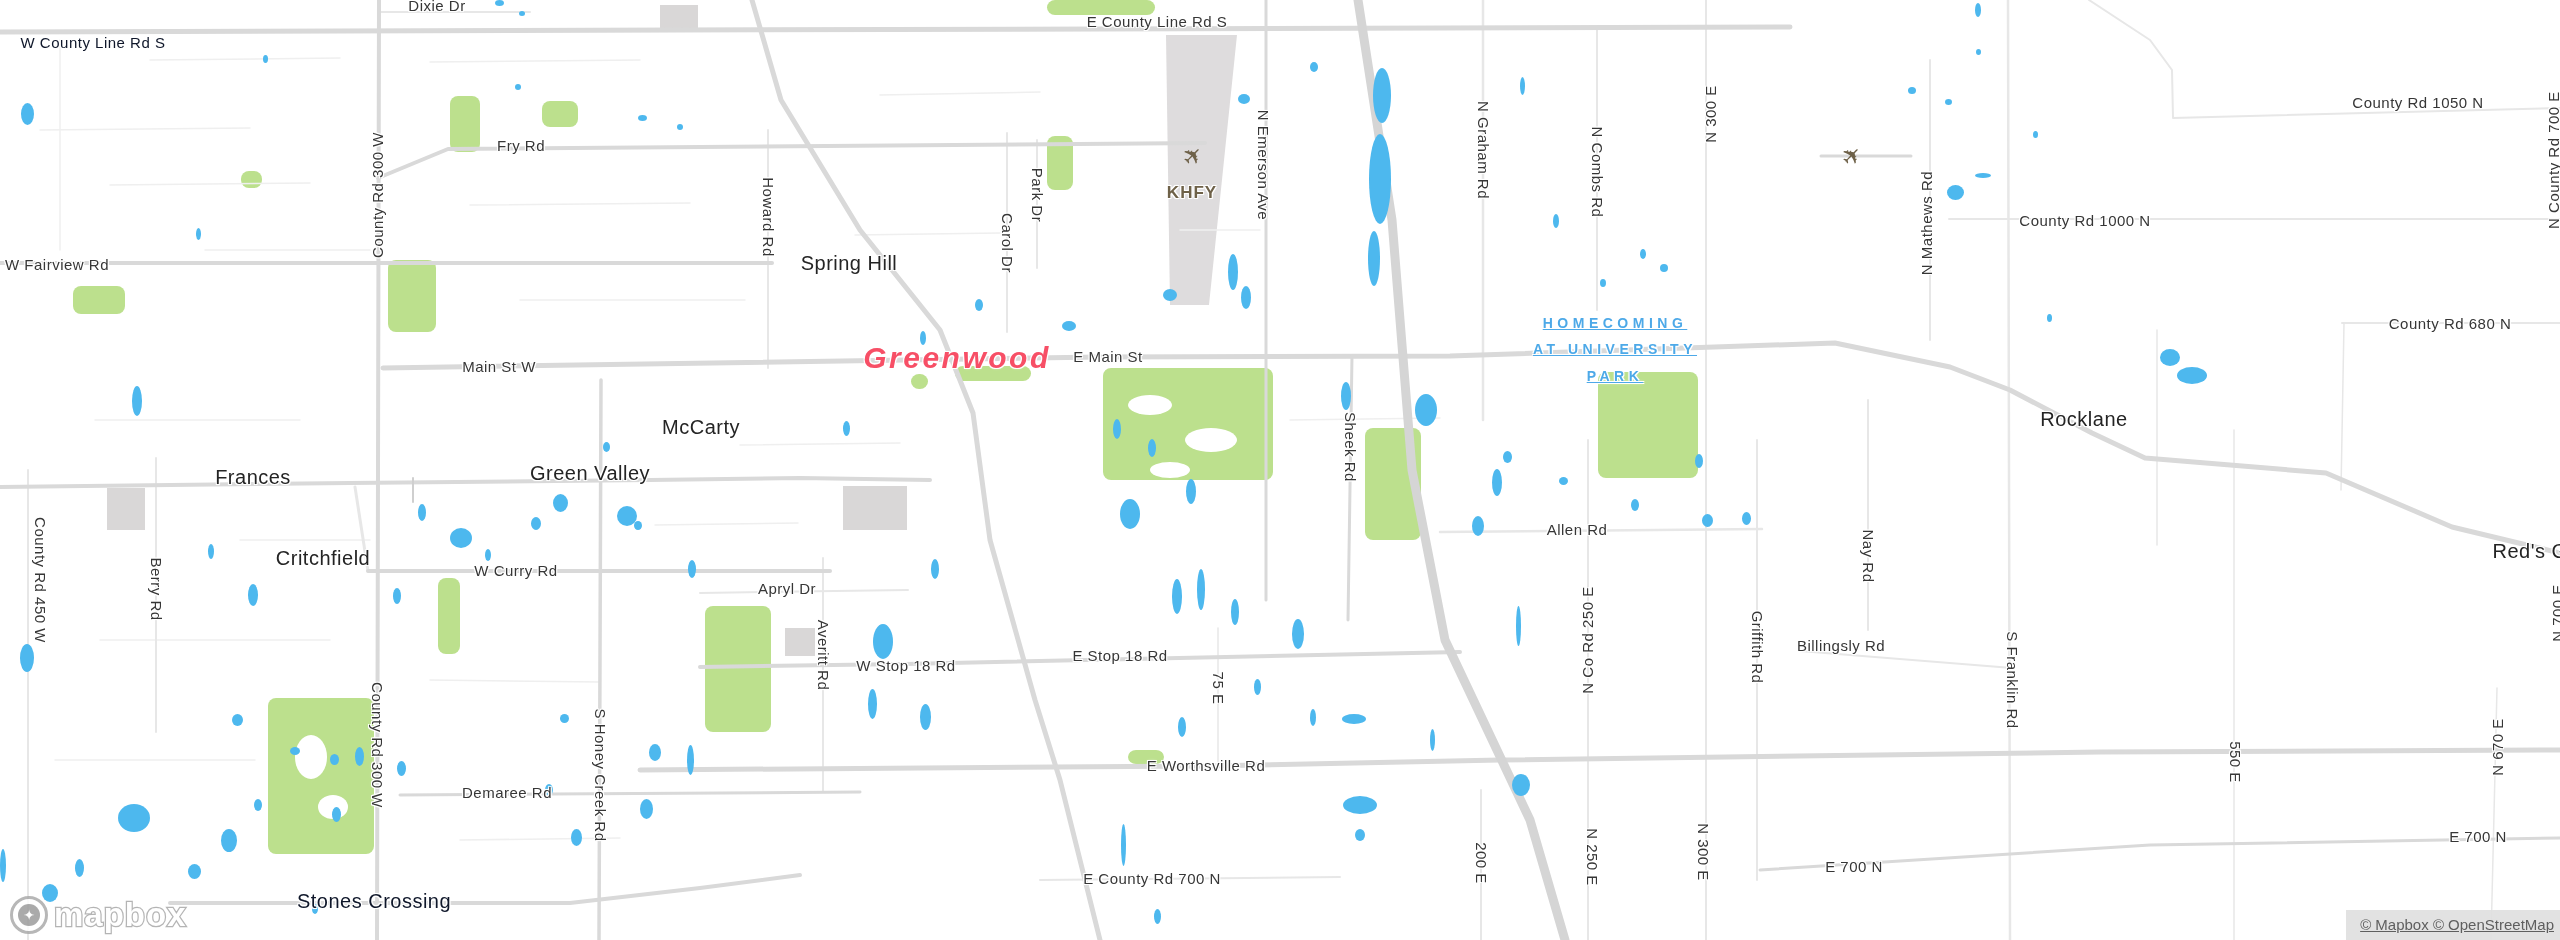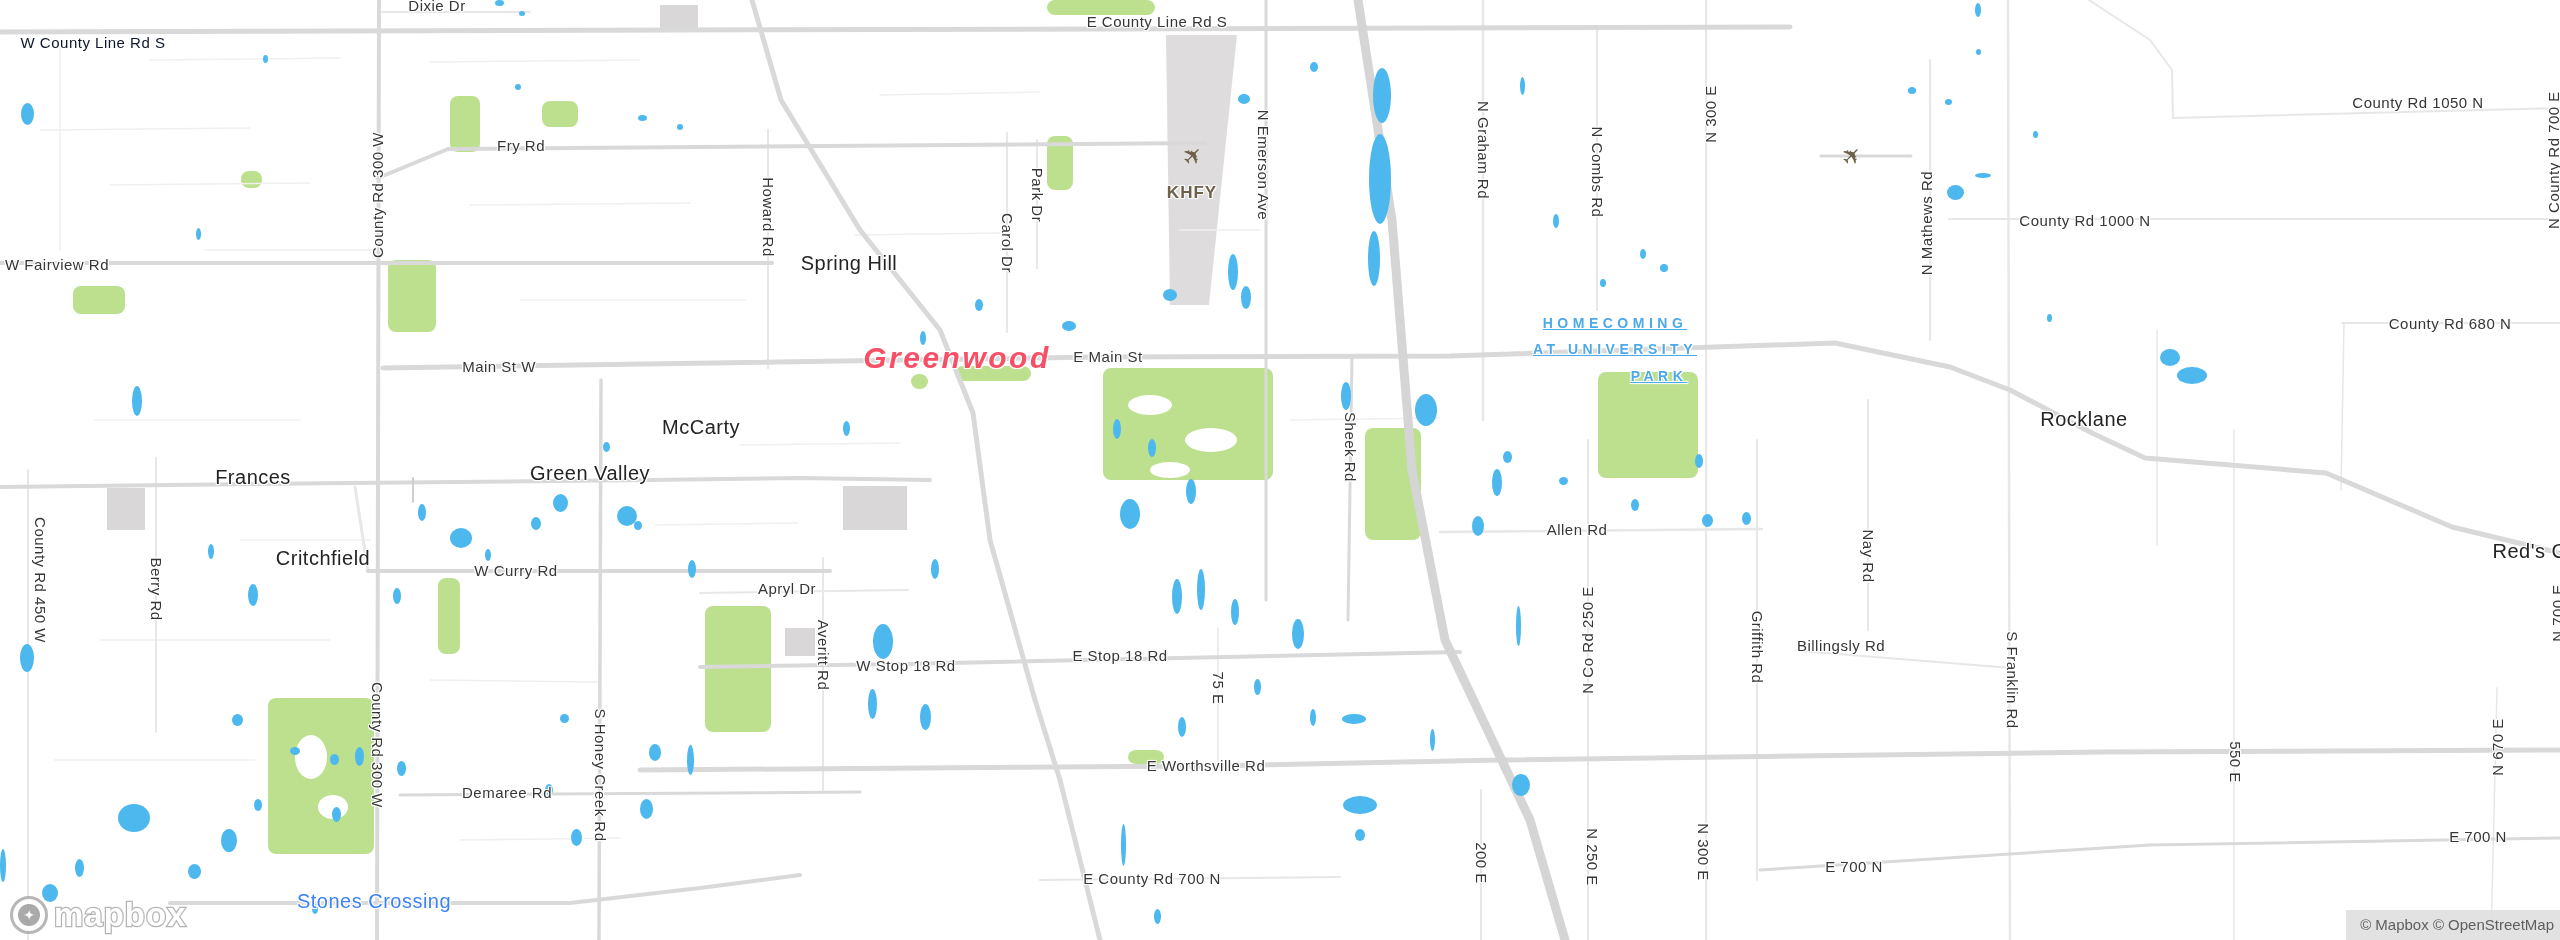--- a/index.html
+++ b/index.html
@@ -11,21 +11,21 @@
        text-shadow:1px 1px 0 #fff,-1px -1px 0 #fff,1px -1px 0 #fff,-1px 1px 0 #fff,0 0 3px #fff;}
   .lbl.road{font-size:15px;color:#363636;letter-spacing:.5px;}
   .lbl.town{font-size:20px;color:#242424;letter-spacing:.5px;}
   .lbl.city{font-size:30px;font-weight:bold;letter-spacing:2.5px;}
   .lbl.airport{font-size:17px;font-weight:bold;letter-spacing:1px;}
   .lbl.poi{font-size:14px;font-weight:bold;letter-spacing:4.5px;text-align:center;text-decoration:underline;}
   .lbl.icon{font-size:24px;text-shadow:none;}
   .rot90{transform:translate(-50%,-50%) rotate(90deg);}
   .rotm90{transform:translate(-50%,-50%) rotate(-90deg);}
   #attribution{position:absolute;right:0;bottom:0;height:30px;line-height:30px;
-       background:rgba(224,224,224,.92);color:#5f5f5f;font-size:15px;padding:0 6px 0 14px;}
+       background:rgba(224,224,224,.92);color:#5f5f5f;font-size:15px;padding:0 6px 0 14px;text-decoration:underline;}
   #logo{position:absolute;left:10px;bottom:6px;display:flex;align-items:center;opacity:.85;}
   #logo .ring{width:38px;height:38px;border-radius:50%;background:#fff;border:3px solid #ababab;
        box-sizing:border-box;display:flex;align-items:center;justify-content:center;}
   #logo .pin{width:22px;height:22px;border-radius:50%;background:#9c9c9c;color:#fff;
        font-size:14px;line-height:22px;text-align:center;}
   #logo .word{margin-left:6px;font-size:33px;font-weight:bold;letter-spacing:1px;color:#fff;
        -webkit-text-stroke:2.5px #a8a8a8;paint-order:stroke fill;}
 </style>
 </head>
 <body>
@@ -278,26 +278,26 @@
       <div class="lbl road rot90" style="left: 2235px; top: 762px; color: rgb(54, 54, 54);">550 E</div>
       <div class="lbl road rotm90" style="left: 2497px; top: 747px; color: rgb(54, 54, 54);">N 670 E</div>
       <div class="lbl road rotm90" style="left: 2557px; top: 613px; color: rgb(54, 54, 54);">N 700 E</div>
       <div class="lbl city" style="left: 957px; top: 358px; color: rgb(247, 79, 102); font-style: italic;">Greenwood</div>
       <div class="lbl town" style="left: 849px; top: 263px; color: rgb(36, 36, 36);">Spring Hill</div>
       <div class="lbl town" style="left: 701px; top: 427px; color: rgb(36, 36, 36);">McCarty</div>
       <div class="lbl town" style="left: 253px; top: 477px; color: rgb(36, 36, 36);">Frances</div>
       <div class="lbl town" style="left: 590px; top: 473px; color: rgb(36, 36, 36);">Green Valley</div>
       <div class="lbl town" style="left: 323px; top: 558px; color: rgb(36, 36, 36);">Critchfield</div>
       <div class="lbl town" style="left: 2084px; top: 419px; color: rgb(36, 36, 36);">Rocklane</div>
-      <div class="lbl town" style="left: 374px; top: 901px; color: #3b82f6;">Stones Crossing</div>
+      <div class="lbl town" style="left: 374px; top: 901px; color: #0f172a;">Stones Crossing</div>
       <div class="lbl town" style="left: 2530px; top: 551px; color: rgb(36, 36, 36);">Red's G</div>
       <div class="lbl airport" style="left: 1192px; top: 193px; color: rgb(110, 97, 72);">KHFY</div>
       <div class="lbl poi" style="left: 1615px; top: 323px; color: rgb(77, 169, 232);">HOMECOMING</div>
       <div class="lbl poi" style="left: 1615px; top: 349px; color: rgb(77, 169, 232);">AT UNIVERSITY</div>
-      <div class="lbl poi" style="left: 1615px; top: 376px; color: rgb(77, 169, 232); margin-left: 44px;">PARK</div>
+      <div class="lbl poi" style="left: 1615px; top: 376px; color: rgb(77, 169, 232);">PARK</div>
       <div class="lbl icon" style="left: 1193px; top: 156px; color: rgb(110, 97, 72); transform: translate(-50%, -50%) rotate(-45deg);">✈</div>
       <div class="lbl icon" style="left: 1852px; top: 156px; color: rgb(110, 97, 72); transform: translate(-50%, -50%) rotate(-45deg);">✈</div>
     </div>
 
   <div id="logo">
     <span class="ring">
         <span class="pin">✦</span>
       </span>
     <span class="word">mapbox</span>
   </div>

